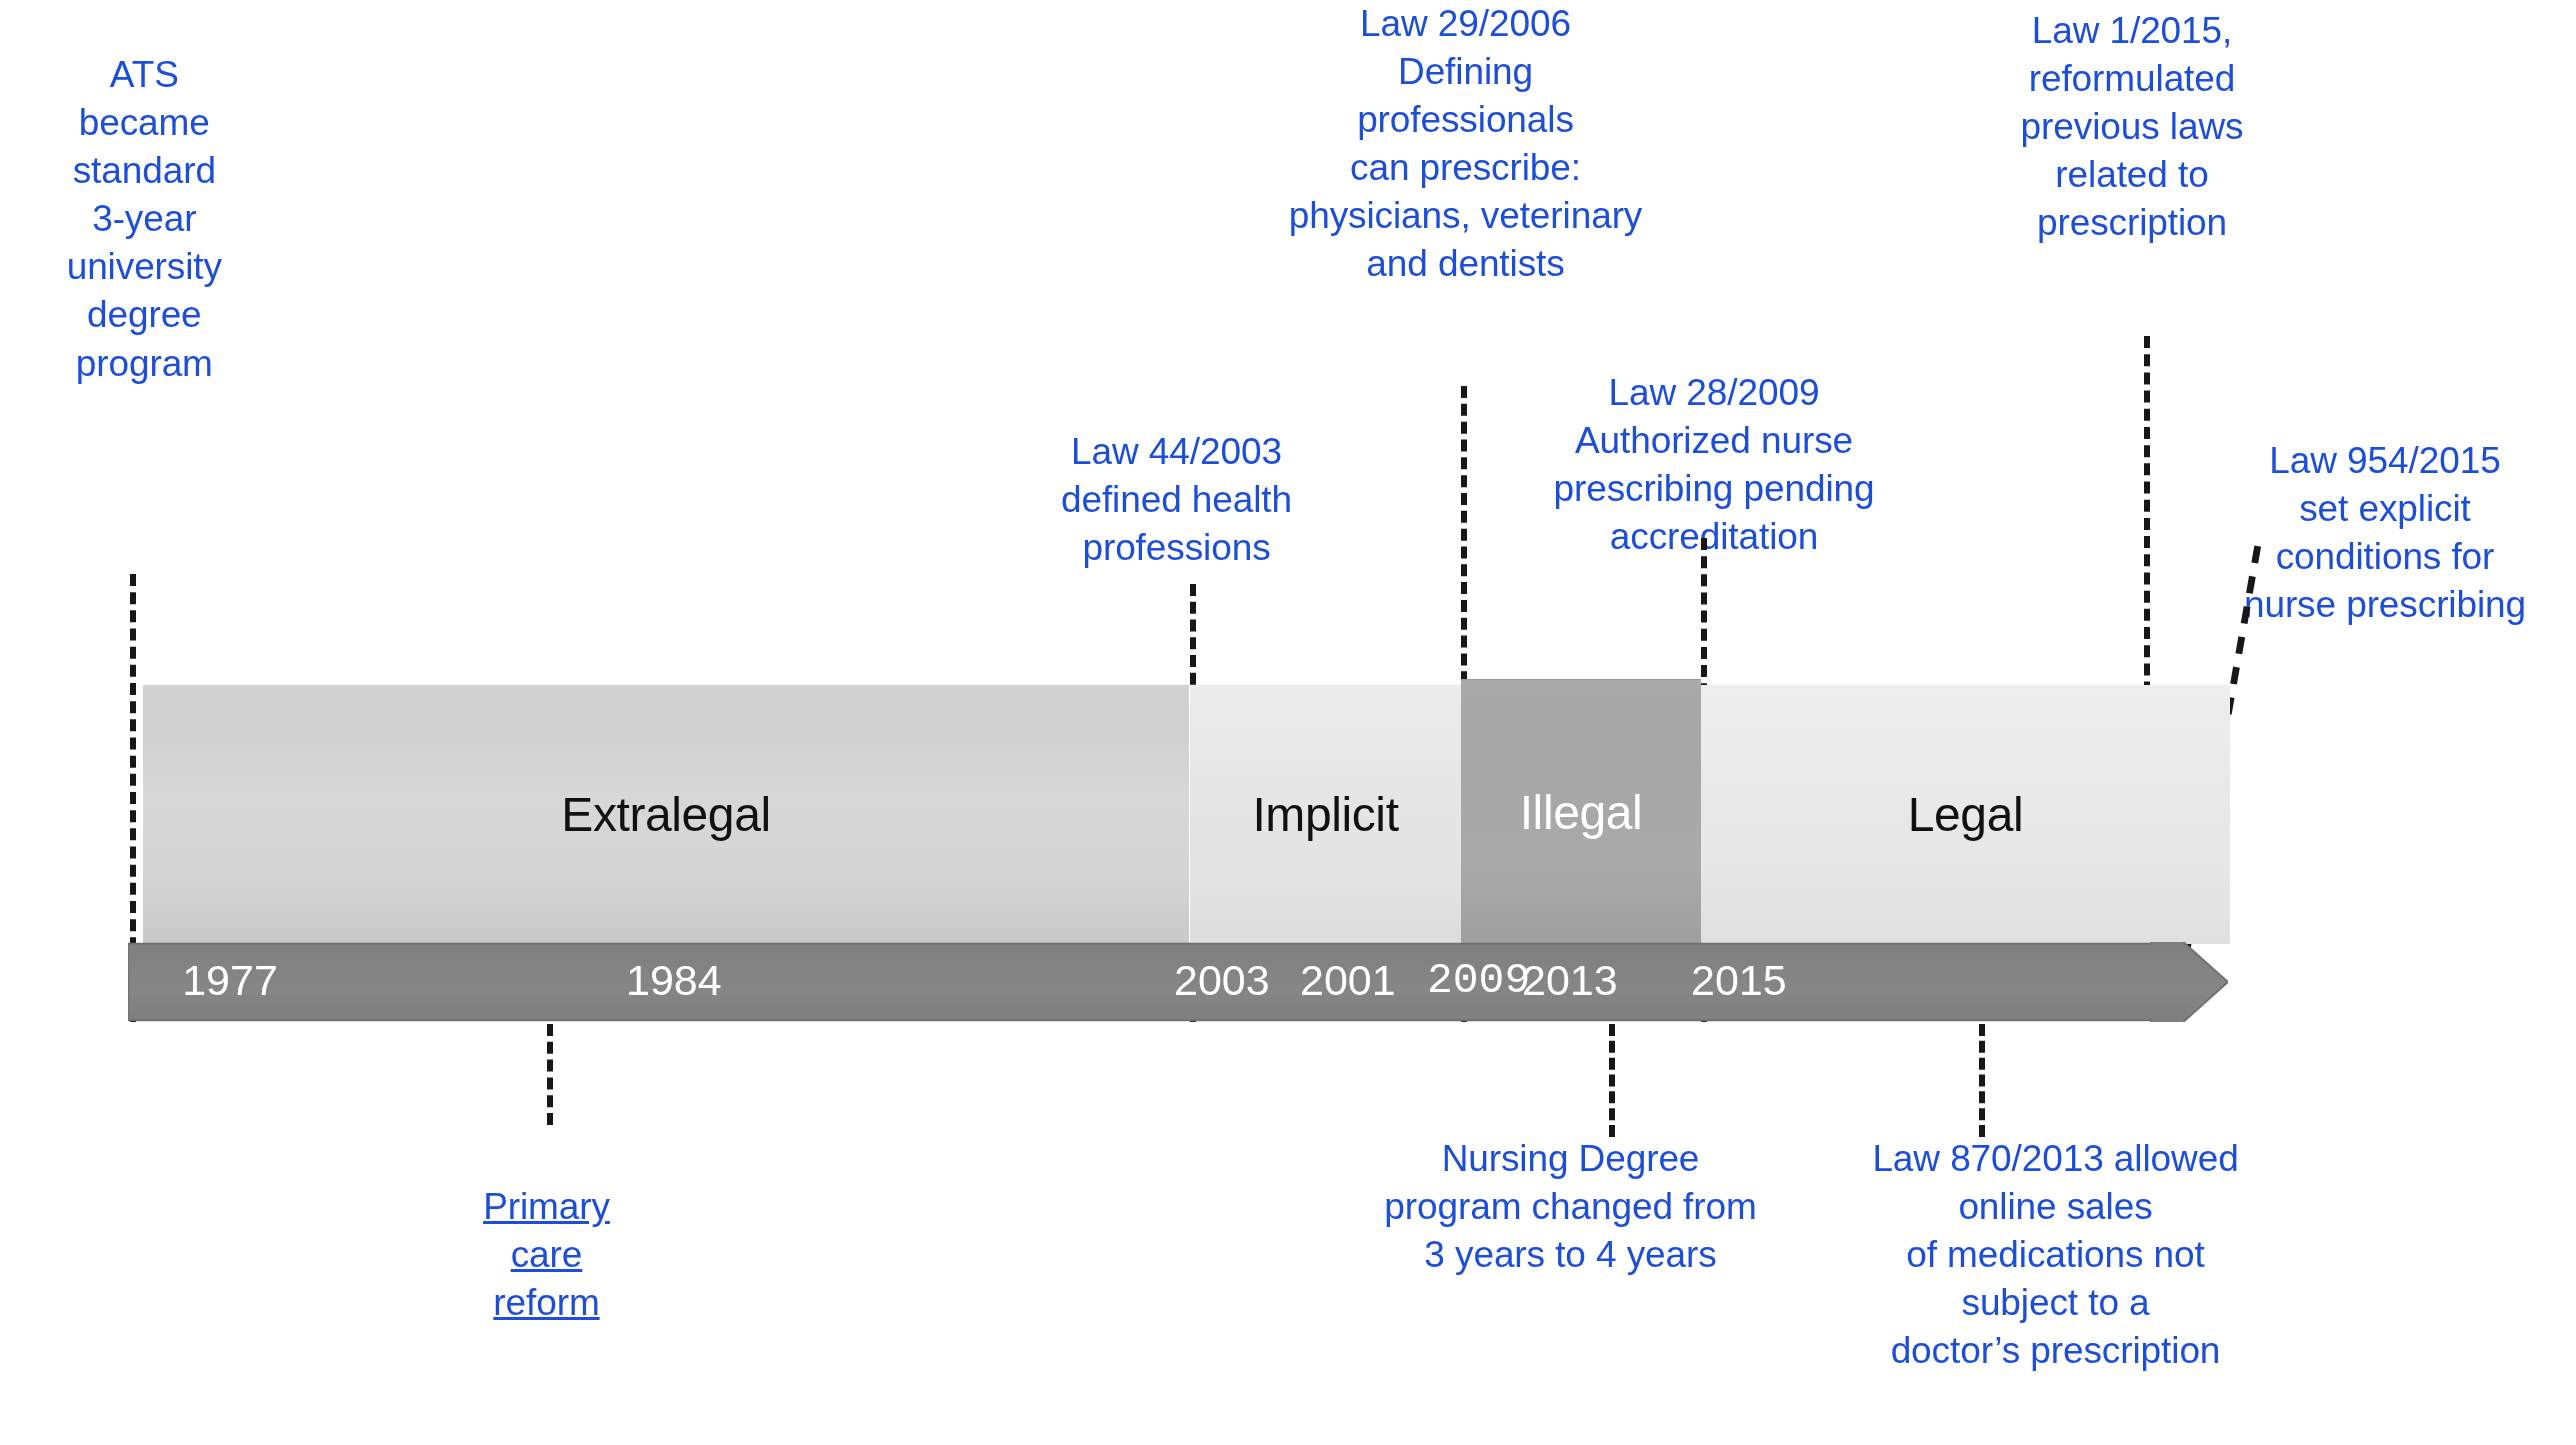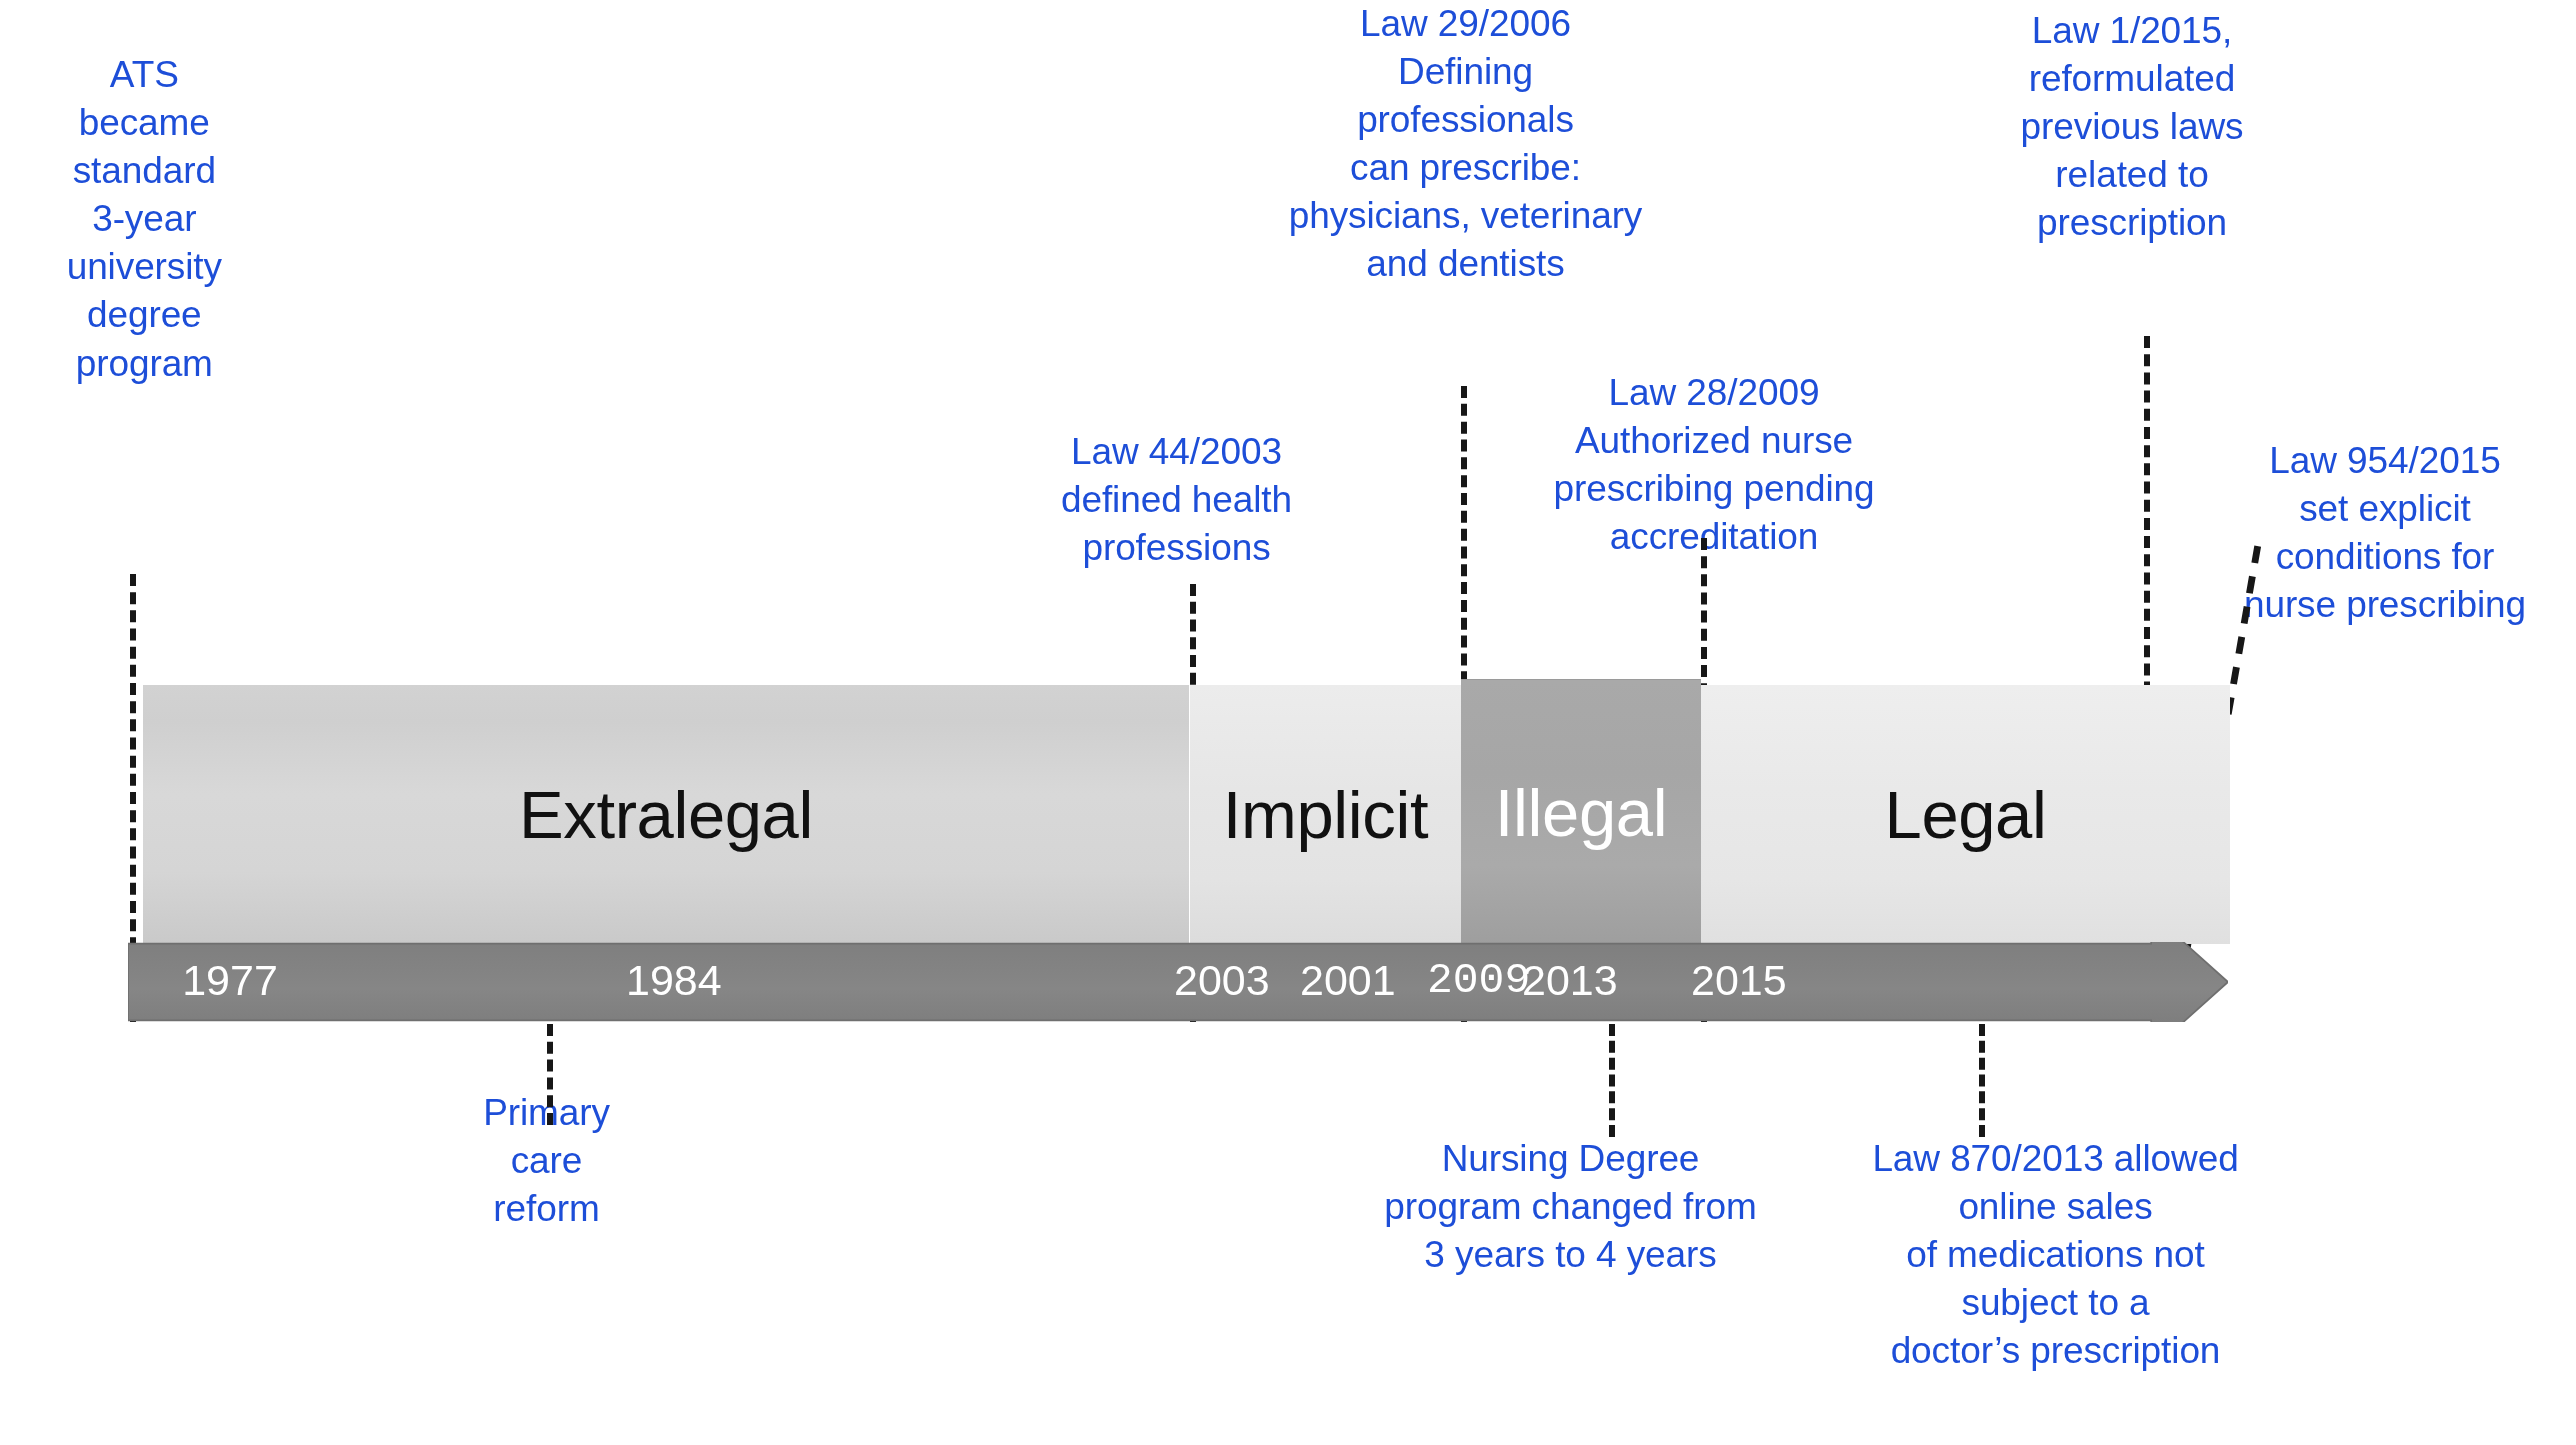--- a/index.html
+++ b/index.html
@@ -30,33 +30,33 @@
     white-space: pre-line;
     letter-spacing: -0.1px;
   }
 
   .annot-ats        { left:   6.8px; top:  51px; width: 275px; }
   .annot-law44      { left: 963px; top: 428px; width: 427px; }
   .annot-law29      { left: 1188px; top:   0px; width: 555px; }
   .annot-law28      { left: 1492px; top: 369px; width: 444px; }
   .annot-law1       { left: 1953px; top:   6.8px; width: 358px; }
   .annot-law954     { left: 2194px; top: 437px; width: 382px; }
-  .annot-primary    { left: 376px;  top: 1089px; width: 341px; }
+  .annot-primary    { left: 376px;  top: 1183px; width: 341px; text-decoration: underline; }
   .annot-nursing    { left: 1323px; top: 1135px; width: 495px; }
   .annot-law870     { left: 1774px; top: 1135px; width: 563px; }
 
   
   .band {
     position: absolute;
     top: 685px;
     height: 259px;
     display: flex;
     align-items: center;
     justify-content: center;
-    font-size: 67px;
+    font-size: 48px;
     letter-spacing: -0.4px;
   }
   .band-extralegal {
     left: 143px;  width: 1046px;
     background: linear-gradient(180deg,#d2d2d2 0%,#cfcfcf 14%,#d8d8d8 42%,#d5d5d5 72%,#c9c9c9 100%);
     color: #111111;
   }
   .band-implicit {
     left: 1190px; width: 271px;
     background: linear-gradient(180deg,#ececec 0%,#e6e6e6 40%,#e3e3e3 75%,#dcdcdc 100%);

